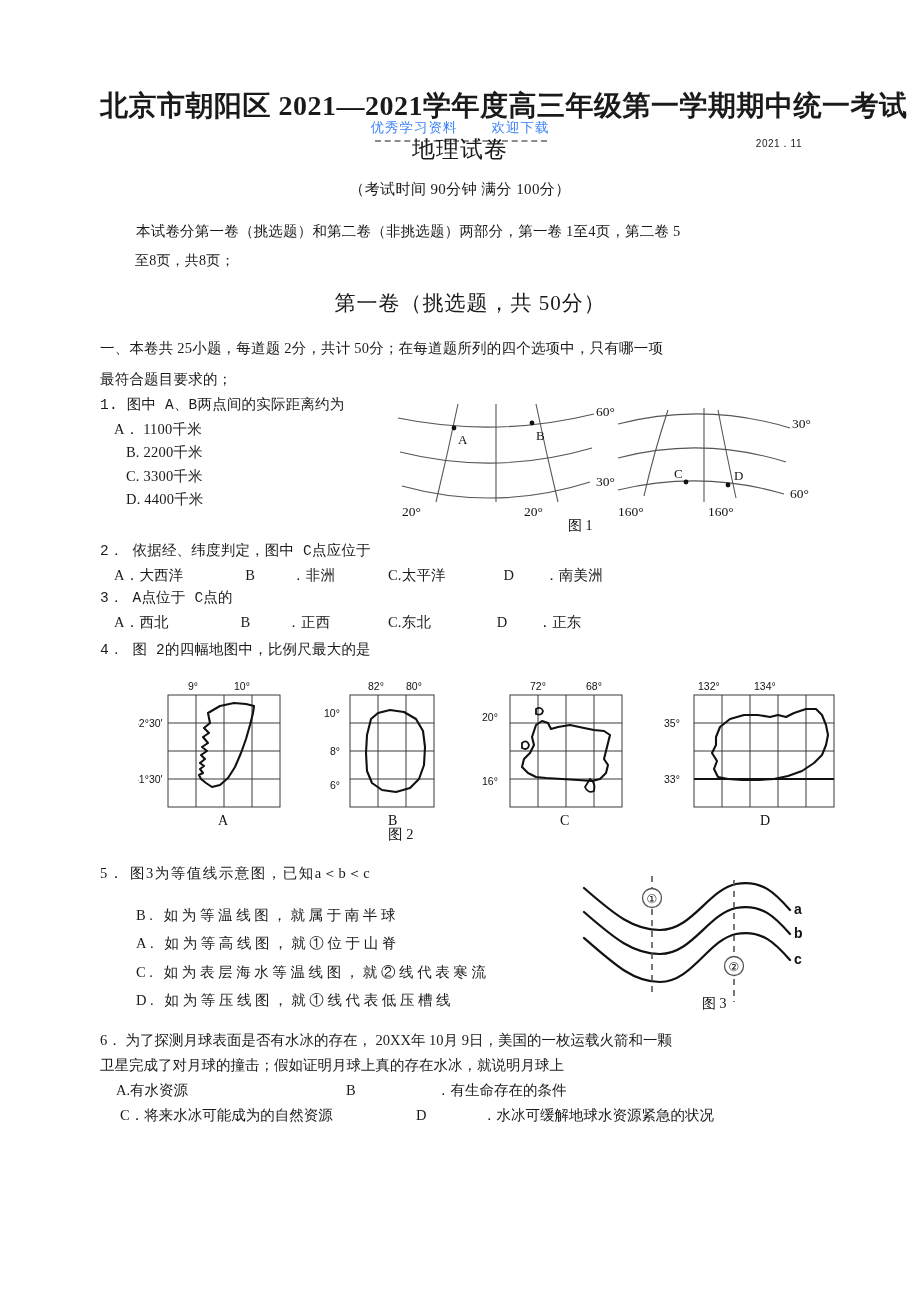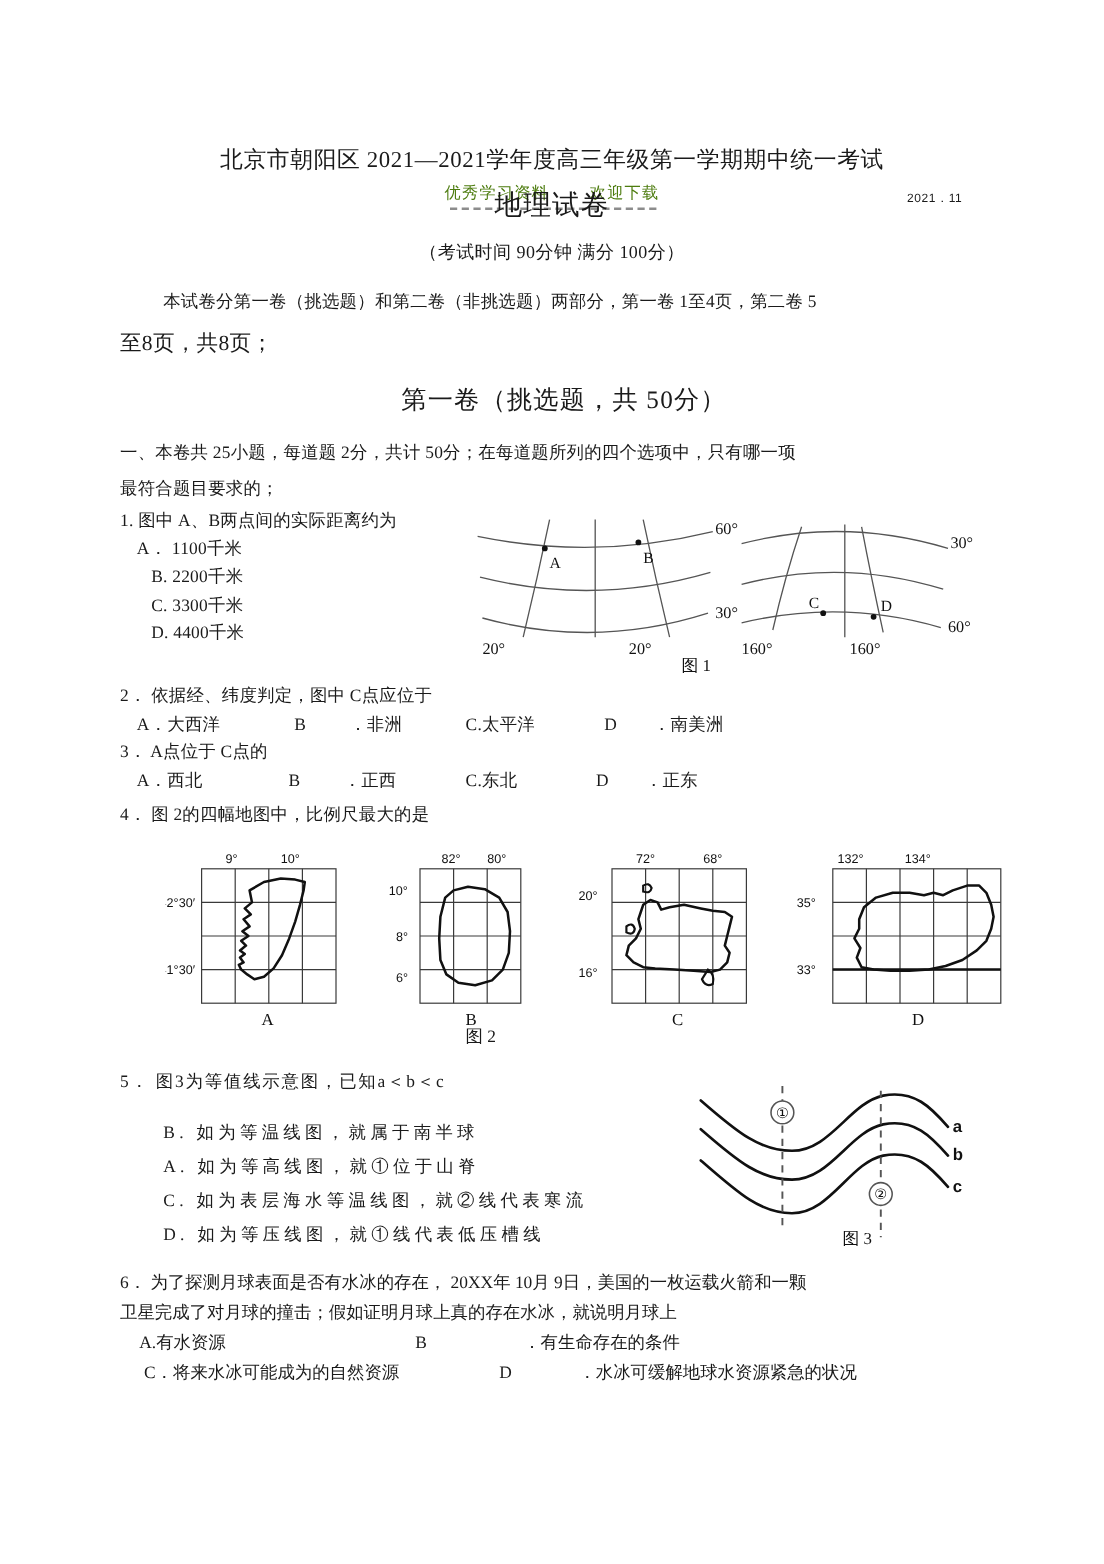--- a/index.html
+++ b/index.html
@@ -23,41 +23,42 @@
     padding: 0 100px;
   }
 
   
   .watermark {
     position: absolute;
     top: 32px;
     left: 0;
     width: 920px;
     text-align: center;
-    color: #4d7c0f;
+    color: #3b82f6;
     font-size: 13.5px;
     letter-spacing: 1px;
     font-family: "Liberation Serif", "DejaVu Serif", serif;
   }
   .watermark .gap { display: inline-block; width: 34px; }
   .watermark-rule {
     position: absolute;
     top: 53px;
     left: 375px;
     width: 172px;
     border-top: 2px dashed #8c8c8c;
   }
 
   
   .doc-title {
-    margin-top: 120px;
+    margin-top: 87px;
     text-align: center;
-    font-size: 19px;
+    font-size: 28px;
     letter-spacing: 0.5px;
     white-space: nowrap;
+    font-weight: bold;
   }
 
   .subtitle-row {
     position: relative;
     margin-top: 9px;
     text-align: center;
     height: 34px;
   }
   .doc-subtitle {
     font-size: 23px;
@@ -80,23 +81,24 @@
   }
 
   .intro {
     margin-top: 18px;
     font-size: 14.5px;
     line-height: 2.05;
     text-indent: 36px;
     letter-spacing: 0.2px;
   }
   .intro-line2 {
-    font-size: 18px;
+    font-size: 14px;
     line-height: 2.05;
     letter-spacing: 0.2px;
+    margin-left: 35px;
   }
 
   .part-title {
     margin-top: 14px;
     text-align: center;
     font-size: 21px;
     letter-spacing: 1px;
     padding-left: 20px;
   }
 
@@ -106,21 +108,21 @@
     line-height: 2.1;
     letter-spacing: 0.2px;
   }
 
   
   .q {
     font-size: 14.5px;
     line-height: 1.62;
     letter-spacing: 0.2px;
   }
-  .q-stem { white-space: nowrap; }
+  .q-stem { white-space: nowrap; font-family: Liberation Mono, monospace; }
   .opt-line { white-space: nowrap; }
   .indent1 { padding-left: 14px; }
   .indent2 { padding-left: 26px; }
 
   .read-lead {
     margin-top: 10px;
     padding-left: 36px;
     font-size: 14.5px;
     line-height: 1.7;
   }

